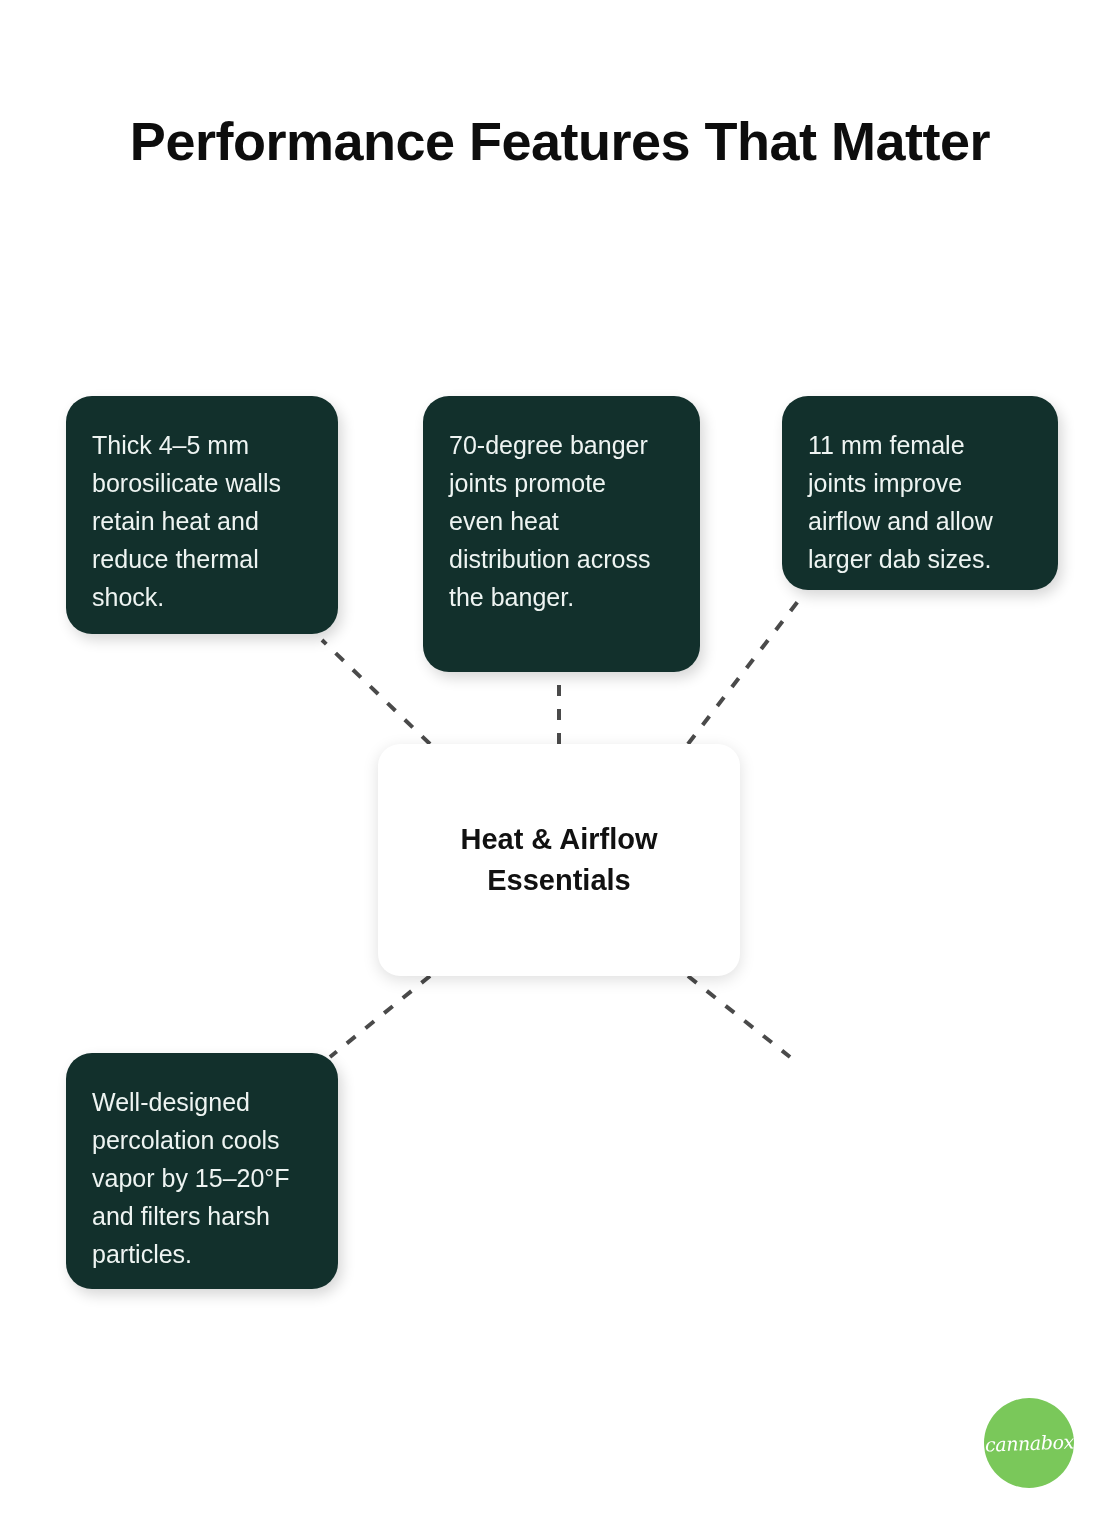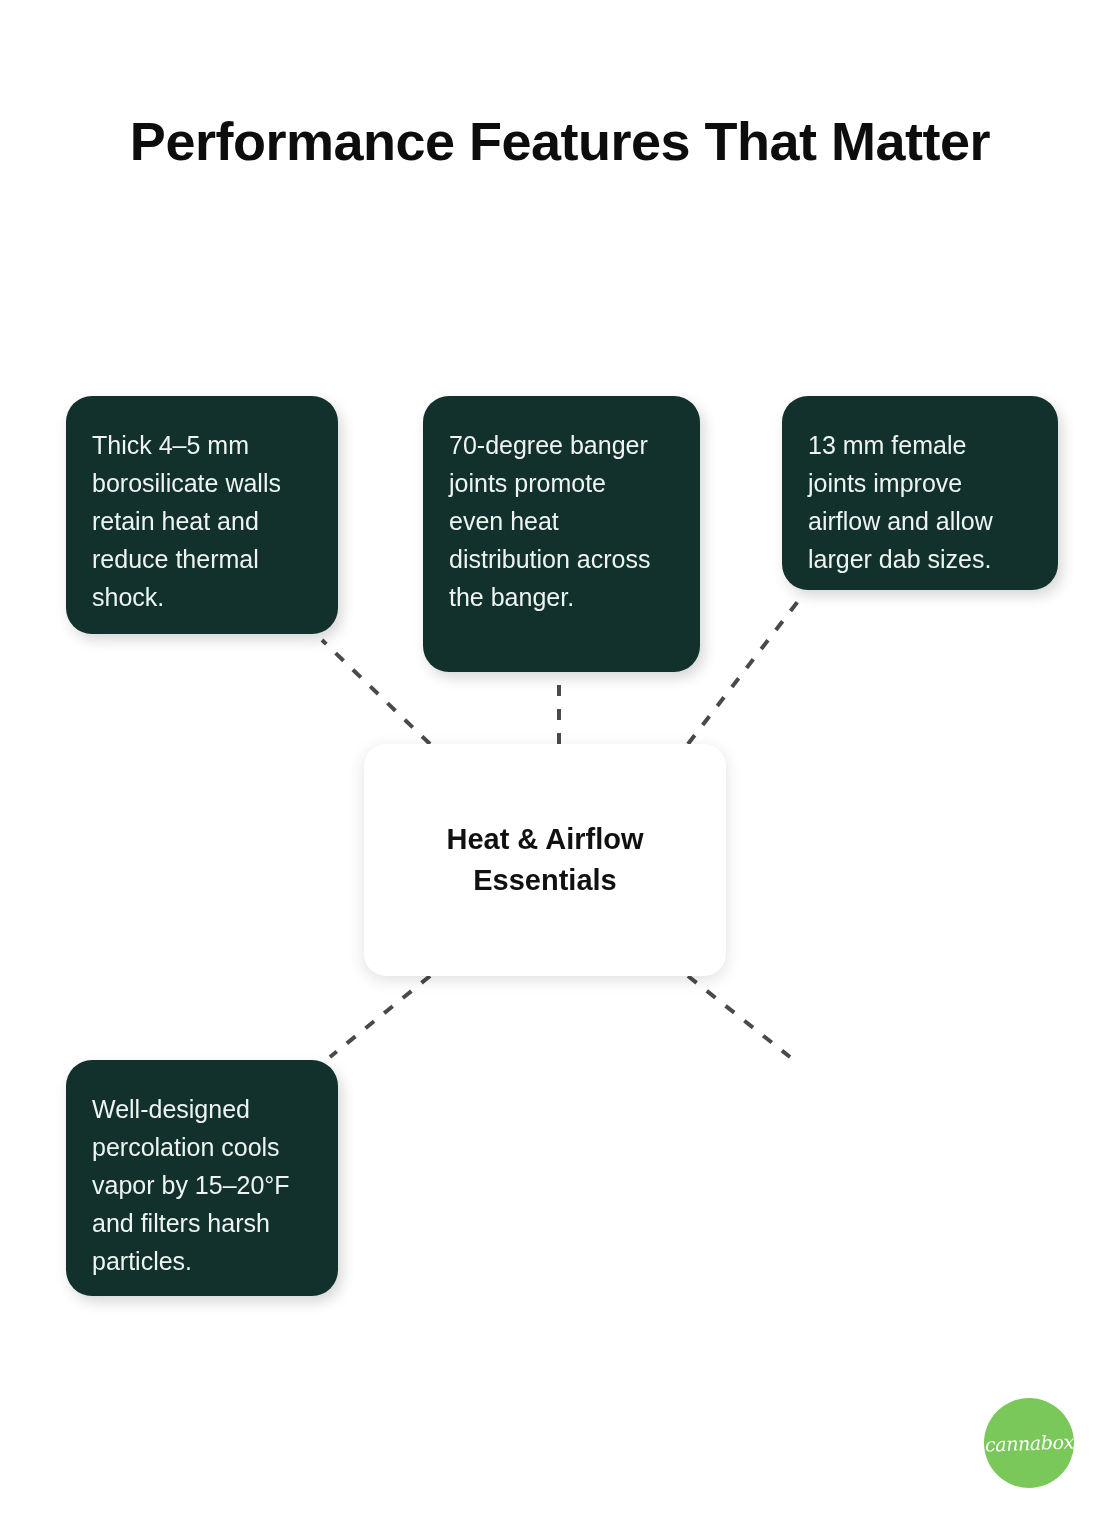--- a/index.html
+++ b/index.html
@@ -79,23 +79,23 @@
     font-weight: bold;
     line-height: 1.4;
     text-align: center;
     white-space: pre-wrap;
   }
 
   
   #card-0 { left: 66px;  top: 396px;  width: 272px; height: 238px; }
   #card-1 { left: 423px; top: 396px;  width: 277px; height: 276px; }
   #card-2 { left: 782px; top: 396px;  width: 276px; height: 194px; }
-  #card-3 { left: 66px;  top: 1053px; width: 272px; height: 236px; margin-top: 7px; }
+  #card-3 { left: 66px;  top: 1053px; width: 272px; height: 236px; }
   #card-4 { left: 782px; top: 1053px; width: 276px; height: 236px; }
-  #hub    { left: 364px; top: 744px;  width: 362px; height: 232px; }
+  #hub    { left: 378px; top: 744px;  width: 362px; height: 232px; }
 
   
   #logo {
     position: absolute;
     left: 984px;
     top: 1398px;
     width: 90px;
     height: 90px;
     border-radius: 50%;
     background: #7ac85a;
@@ -132,21 +132,21 @@
 
   <div class="node leaf" id="card-0">
     <div class="leaf-text">Thick 4–5 mm borosilicate walls retain heat and reduce thermal shock.</div>
   </div>
 
   <div class="node leaf" id="card-1">
     <div class="leaf-text">70-degree banger joints promote even heat distribution across the banger.</div>
   </div>
 
   <div class="node leaf" id="card-2">
-    <div class="leaf-text">13 mm female joints improve airflow and allow larger dab sizes.</div>
+    <div class="leaf-text">11 mm female joints improve airflow and allow larger dab sizes.</div>
   </div>
 
   <div class="node hub" id="hub">
     <div class="hub-text">Heat &amp; Airflow
 Essentials</div>
   </div>
 
   <div class="node leaf" id="card-3">
     <div class="leaf-text">Well-designed percolation cools vapor by 15–20°F and filters harsh particles.</div>
   </div>

